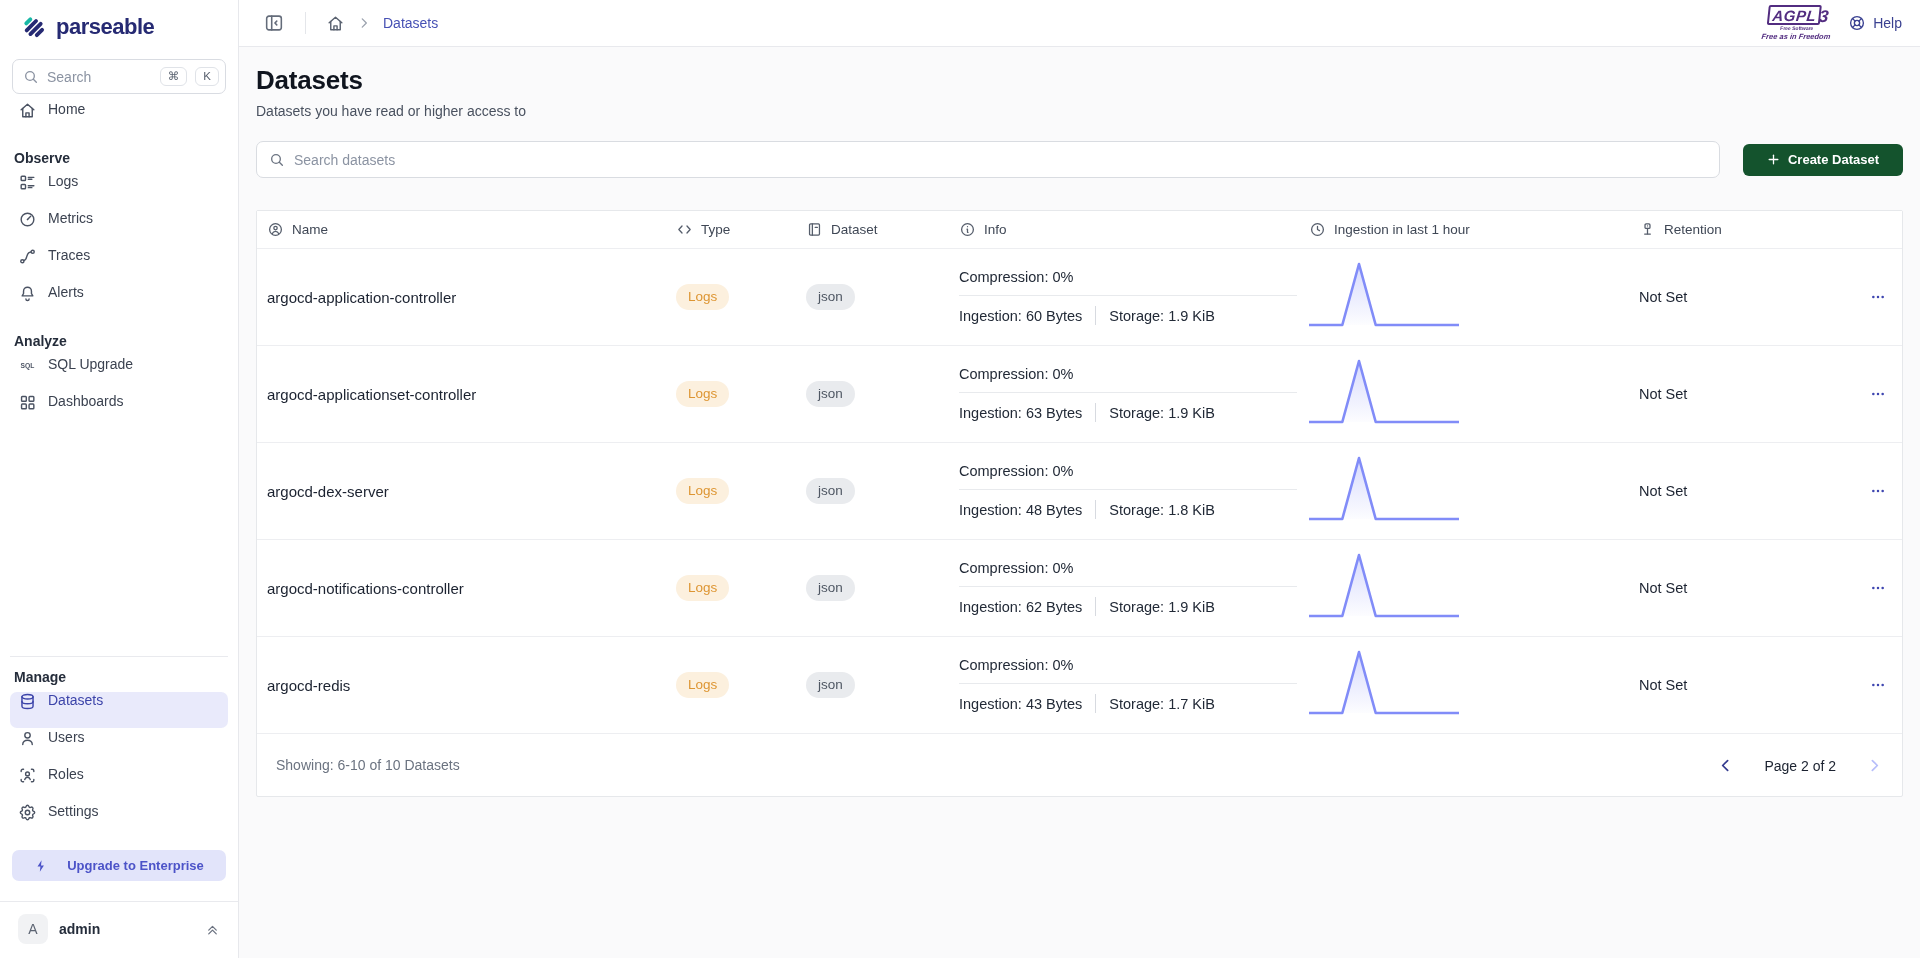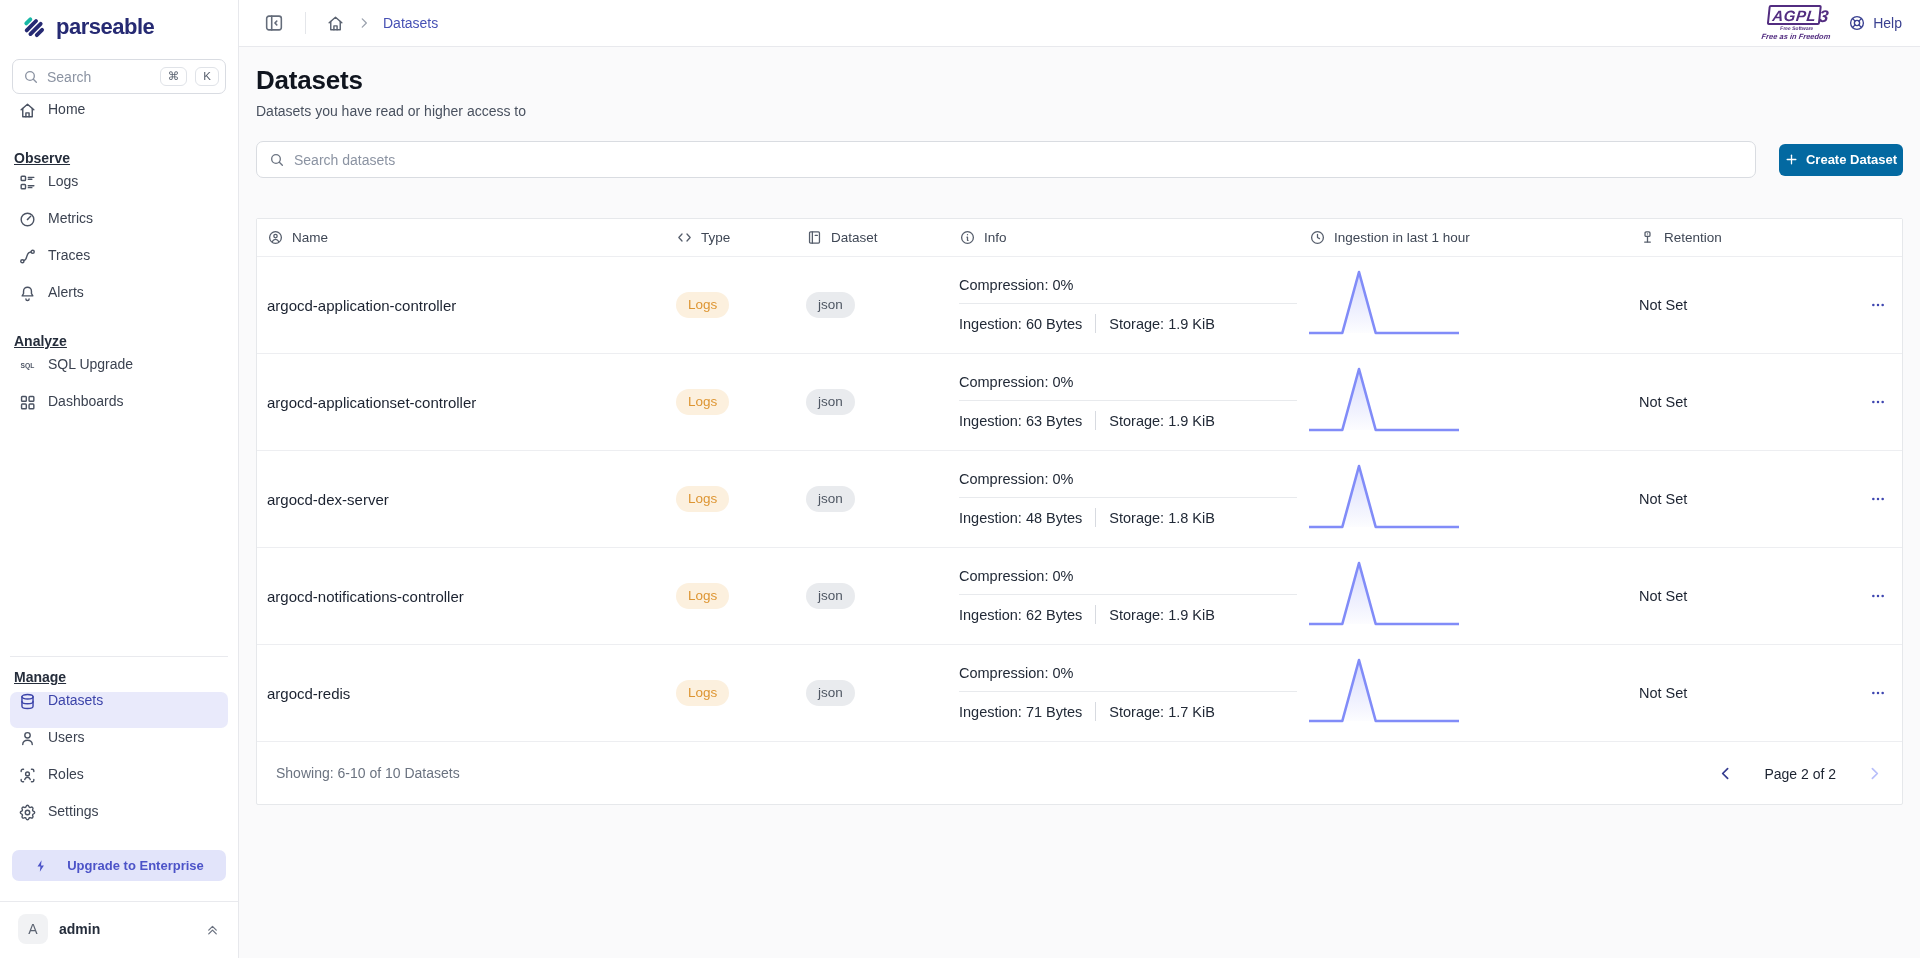--- a/index.html
+++ b/index.html
@@ -27,21 +27,21 @@
   .side-search input {
     border:none; outline:none; flex:1; font-size:14px; color:#3c4452; min-width:0;
     font-family:"Liberation Sans", sans-serif; background:transparent;
   }
   .side-search input::placeholder { color:#8b93a2; }
   .kbd {
     border:1px solid #e0e3e8; border-radius:6px; background:#fff;
     font-size:11.5px; color:#59616f; padding:3px 7px; line-height:1;
   }
   .nav-scroll { flex:1; display:flex; flex-direction:column; overflow:hidden; }
-  .nav-section-label { font-size:14px; font-weight:700; color:#252d3b; padding:12px 4px 6px 4px;text-decoration:underline; }
+  .nav-section-label { font-size:14px; font-weight:700; color:#252d3b; padding:12px 4px 6px 4px; }
   .nav-item {
     display:flex; align-items:flex-start; gap:11px; height:36px;
     padding:0 8px; border-radius:7px; color:#3b4250; cursor:pointer; margin:1px 0;
   }
   .nav-item .nav-icon { width:19px; height:19px; color:#4b5363; flex:0 0 auto; }
   .nav-item span.lbl { font-size:14px; }
   .nav-item.active { background:#e9eafb; color:#3c44a9; }
   .nav-item.active .nav-icon { color:#3c44a9; }
   .side-divider { height:1px; background:#e9eaee; margin:8px -10px 0 -10px; }
   .upgrade-btn {
@@ -88,28 +88,28 @@
     flex:1; display:flex; align-items:center; gap:9px; height:37px;
     background:#fff; border:1px solid #d9dce1; border-radius:7px; padding:0 12px;
   }
   .search-box svg { width:16px; height:16px; color:#6c7482; }
   .search-box input {
     flex:1; border:none; outline:none; font-size:14px; color:#3c4452;
     font-family:"Liberation Sans", sans-serif; background:transparent;
   }
   .search-box input::placeholder { color:#8b93a2; }
   .create-btn {
-    height:32px; background:#0369a1; color:#fff; border:none; border-radius:6px;
+    height:32px; background:#14532d; color:#fff; border:none; border-radius:6px;
     font-size:13px; font-weight:700; font-family:"Liberation Sans", sans-serif;
-    display:flex; align-items:center; gap:8px; padding:0 6px; cursor:pointer;
+    display:flex; align-items:center; gap:8px; padding:0 24px; cursor:pointer;
   }
   .create-btn svg { width:13px; height:13px; }
 
   
-  .card { margin-top:40px; background:#fff; border:1px solid #e6e8eb; border-radius:2px; }
+  .card { margin-top:32px; background:#fff; border:1px solid #e6e8eb; border-radius:2px; }
   .trow {
     display:grid;
     grid-template-columns: 409px 130px 153px 350px 330px 180px 1fr;
     align-items:center; padding:0 10px;
   }
   .thead { height:38px; border-bottom:1px solid #edeef1; background:#fff; }
   .th { display:flex; align-items:center; gap:8px; font-size:13.5px; font-weight:500; color:#3f4755; }
   .th svg { width:17px; height:17px; color:#555d6b; }
   .drow { height:97px; border-bottom:1px solid #edeef1; }
   .ds-name { font-size:15px; color:#1b2230; }
@@ -570,21 +570,21 @@
     </div>
   </div>
 
   <div class="trow drow">
     <div class="ds-name">argocd-redis</div>
     <div><span class="badge badge-logs">Logs</span></div>
     <div><span class="badge badge-json">json</span></div>
     <div class="info-cell">
       <div class="info-top">Compression: 0%</div>
       <div class="info-bottom">
-        <span>Ingestion: 71 Bytes</span>
+        <span>Ingestion: 43 Bytes</span>
         <span class="vdiv"></span>
         <span>Storage: 1.7 KiB</span>
       </div>
     </div>
     <div>
       <svg class="spark" viewBox="0 0 150 80" preserveAspectRatio="none">
         <polygon fill="url(#sparkGrad)" stroke="none" points="0,68 0.0,68.0 16.7,68.0 33.3,68.0 50.0,7.0 66.7,68.0 83.3,68.0 100.0,68.0 116.7,68.0 133.3,68.0 150.0,68.0 150,68"></polygon>
         <polyline fill="none" stroke="#818cf8" stroke-width="2.6" stroke-linejoin="round" stroke-linecap="round" points="0.0,68.0 16.7,68.0 33.3,68.0 50.0,7.0 66.7,68.0 83.3,68.0 100.0,68.0 116.7,68.0 133.3,68.0 150.0,68.0"></polyline>
       </svg>
     </div>

